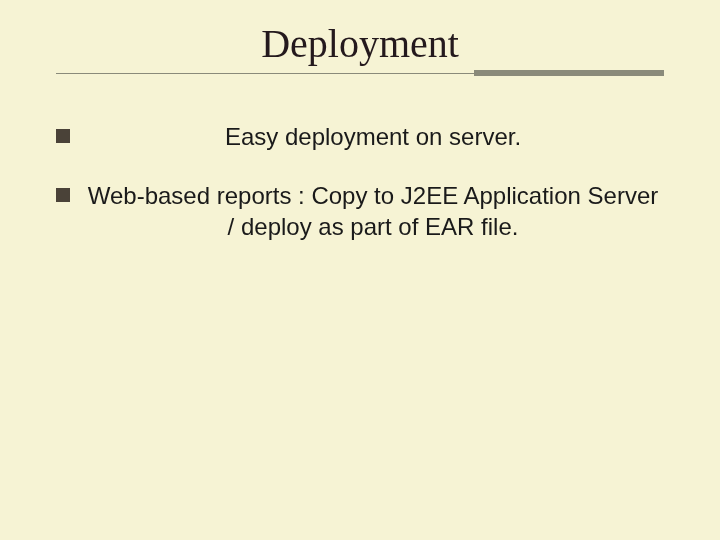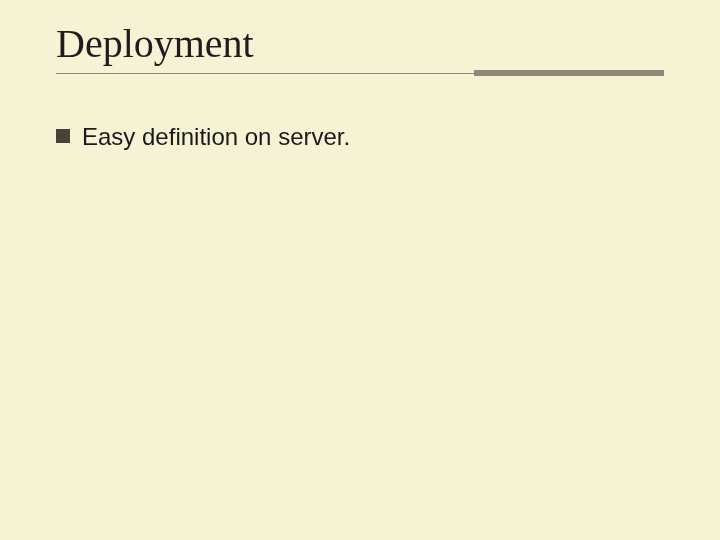--- a/index.html
+++ b/index.html
@@ -10,20 +10,21 @@
     overflow: hidden;
   }
   .slide {
     width: 720px;
     height: 540px;
     background: #f6f3d4;
     box-sizing: border-box;
     padding: 20px 56px 40px 56px;
     font-family: Arial, Helvetica, sans-serif;
     position: relative;
+    text-align: center;
   }
   .title-wrap {
     position: relative;
   }
   .title {
     font-family: "Times New Roman", Times, serif;
     font-size: 40px;
     color: #24191d;
     margin: 0 0 6px 0;
     font-weight: 400;
@@ -80,16 +81,20 @@
     <h1 class="title">Deployment</h1>
     <div class="rule-container">
       <div class="rule-thin"></div>
       <div class="rule-thick"></div>
     </div>
   </div>
 
   <div class="bullets">
     <div class="bullet">
       <span class="mark"></span>
-      <span class="text">Easy definition on server.</span>
+      <span class="text">Easy deployment on server.</span>
+    </div>
+    <div class="bullet">
+      <span class="mark"></span>
+      <span class="text">Web-based reports : Copy to J2EE Application Server / deploy as part of EAR file.</span>
     </div>
   </div>
 </div>
 
 </body></html>

